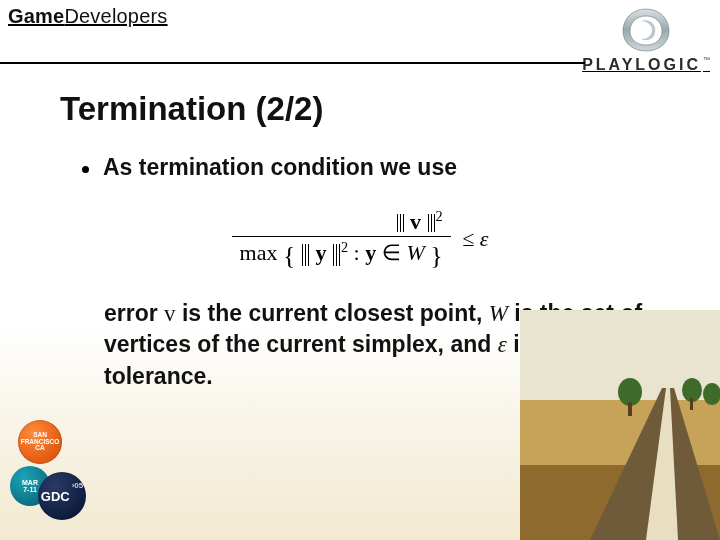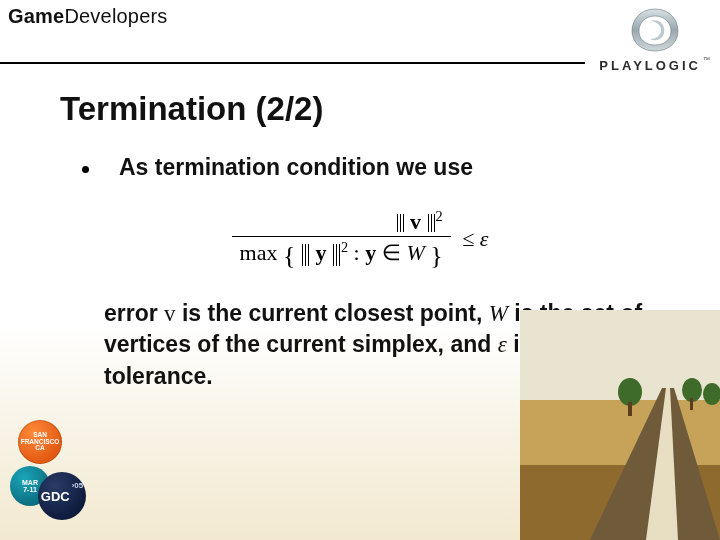--- a/index.html
+++ b/index.html
@@ -11,20 +11,21 @@
     position: relative;
     overflow: hidden;
   }
 
   .header {
     display: flex;
     justify-content: space-between;
     align-items: flex-start;
     padding: 6px 10px 0 8px;
     height: 78px;
+    text-decoration: underline;
   }
 
   .gdc-logo {
     font-family: Arial, Helvetica, sans-serif;
     color: #111;
     line-height: 1.05;
   }
   .gdc-logo .line1 { font-size: 20px; letter-spacing: 0.2px; }
   .gdc-logo .line1 .bold { font-weight: 800; }
   .gdc-logo .line1 .light { font-weight: 300; }
@@ -35,21 +36,21 @@
     color: #3a3a3a;
     font-family: Arial, sans-serif;
   }
   .playlogic-mark {
     margin: 0 auto 2px auto;
     width: 54px; height: 48px;
     position: relative;
   }
   .playlogic-mark svg { display: block; }
   .playlogic-text {
-    font-size: 13px;
+    font-size: 16px;
     letter-spacing: 3px;
     font-weight: 600;
     color: #2b2b2b;
   }
   .tm { font-size: 7px; vertical-align: top; margin-left: 2px; }
 
   .rule {
     position: absolute;
     left: 0; right: 135px;
     top: 62px;
@@ -65,21 +66,21 @@
     font-family: Verdana, Tahoma, sans-serif;
     font-weight: 700;
     font-size: 33px;
     color: #111;
     margin-bottom: 26px;
   }
 
   .bullet-row {
     display: flex;
     align-items: flex-start;
-    gap: 30px;
+    gap: 14px;
     padding-left: 22px;
     margin-bottom: 28px;
   }
   .bullet-dot {
     width: 7px; height: 7px;
     background: #000;
     border-radius: 50%;
     margin-top: 12px;
     flex: 0 0 auto;
   }

